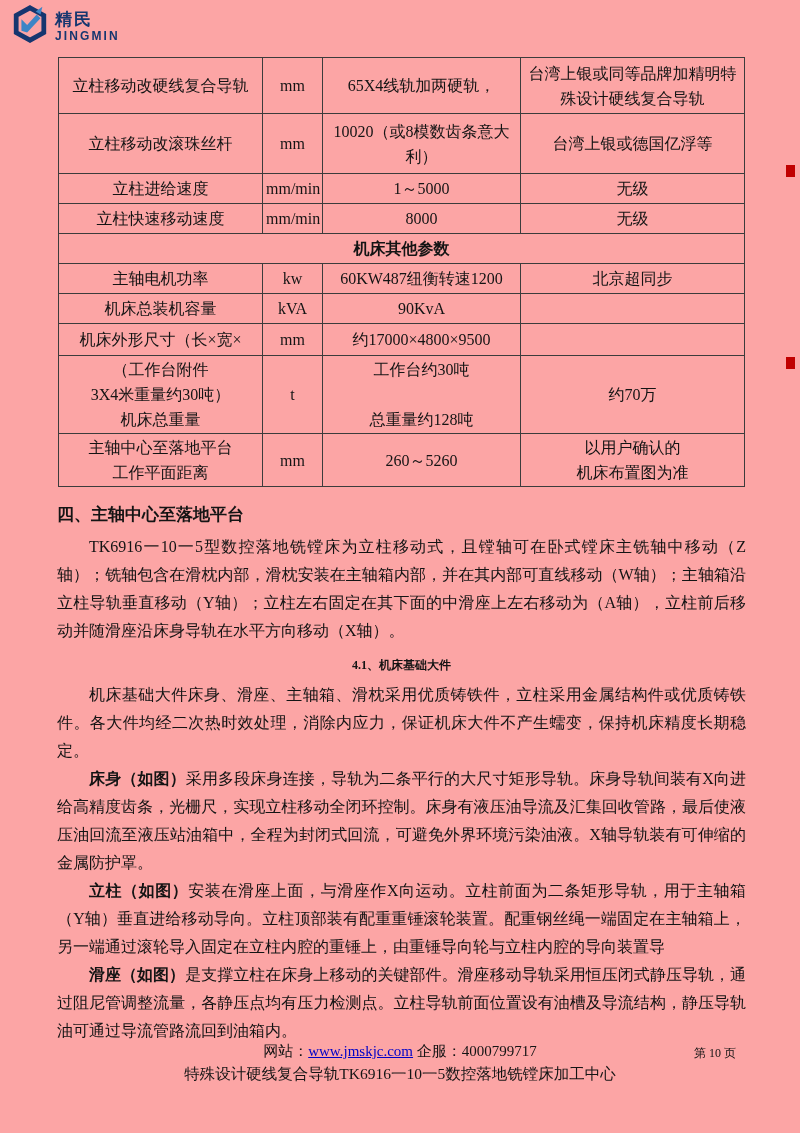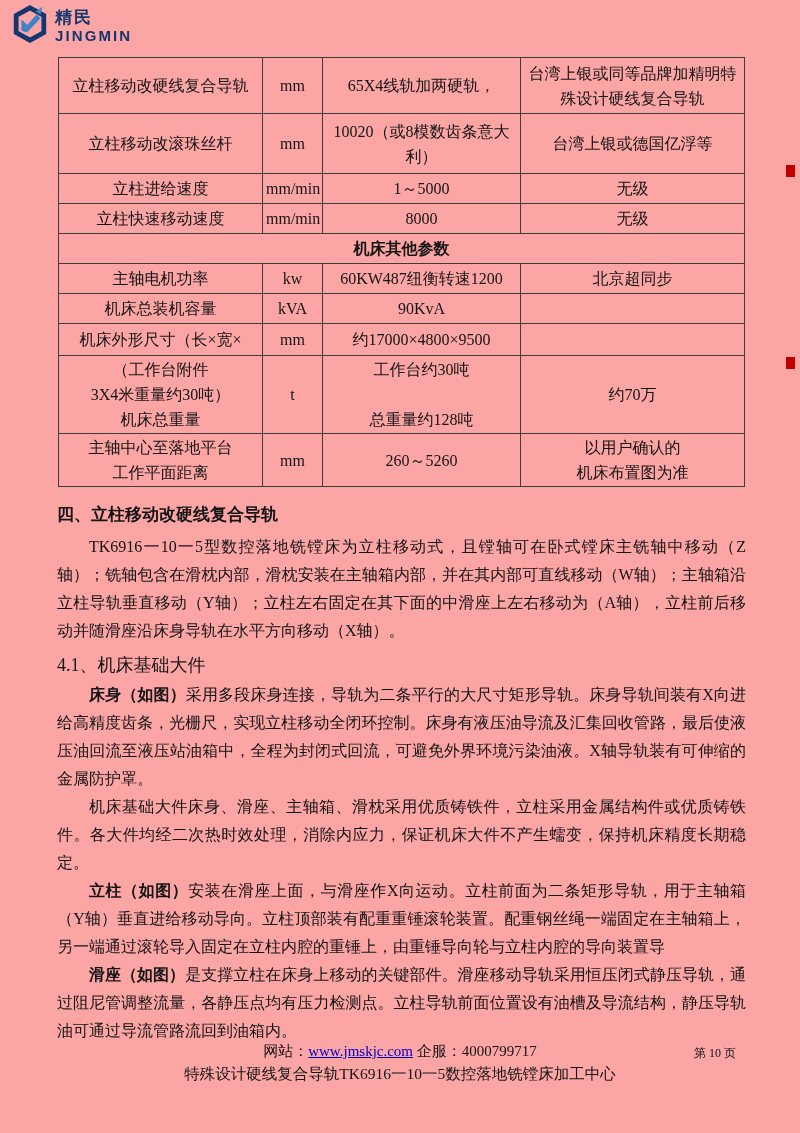--- a/index.html
+++ b/index.html
@@ -5,35 +5,35 @@
   html,body { margin:0; padding:0; background:#ffffff; }
   .page {
     position:relative; width:800px; height:1133px; background:#fca5a5;
     font-family:"Liberation Serif","DejaVu Serif",serif; color:#141414;
     overflow:hidden;
   }
   
   .logo { position:absolute; top:4px; left:10px; display:flex; align-items:center; gap:5px; }
   .logo-text { display:flex; flex-direction:column; line-height:1; }
   .logo-cn { font-size:17px; font-weight:bold; color:#16366f; letter-spacing:2px; font-family:"Liberation Sans",sans-serif; }
-  .logo-en { font-size:15px; font-weight:bold; color:#16366f; letter-spacing:2.1px; margin-top:2px; font-family:"Liberation Sans",sans-serif; }
+  .logo-en { font-size:12px; font-weight:bold; color:#16366f; letter-spacing:2.1px; margin-top:2px; font-family:"Liberation Sans",sans-serif; }
   
   table.spec { position:absolute; top:57px; left:58px; width:686px; border-collapse:collapse; table-layout:fixed; }
   table.spec td {
     border:1px solid #3c3c3c; text-align:center; vertical-align:middle;
     font-size:16px; line-height:25px; padding:1px 3px; white-space:pre-line;
     overflow:hidden;
   }
   tr.r56{height:56px} tr.r60{height:60px} tr.r30{height:30px}
   tr.r32{height:32px} tr.r74{height:74px} tr.r48{height:48px}
   td.sect { font-weight:bold; }
   
   .content { position:absolute; left:57px; top:477px; width:689px; font-size:16px; line-height:28px; text-align:justify; }
   .content h3 { font-size:17px; font-weight:bold; margin:24px 0 4px; text-align:left; }
-  .content h4 { font-size:18px; font-weight:normal; margin:6px 0 2px; text-align:left; }
+  .content h4 { font-size:12px; font-weight:bold; margin:6px 0 2px; text-align:center; }
   .content p { margin:0; text-indent:32px; }
   .content p b { font-weight:bold; }
   
   .footer-line1 { position:absolute; top:1042px; left:0; width:100%; text-align:center; font-size:15px; }
   .footer-line1 a { color:#0000c8; }
   .pagenum { position:absolute; top:1045px; right:64px; font-size:12px; }
   .footer-line2 { position:absolute; top:1064px; left:0; width:100%; text-align:center; font-size:15.5px; }
   
   .mark { position:absolute; left:786px; width:9px; height:12px; background:#c00000; }
   .mark-1 { top:165px; } .mark-2 { top:357px; }
@@ -125,25 +125,25 @@
 工作平面距离</td>
         <td>mm</td>
         <td>260～5260</td>
         <td>以用户确认的
 机床布置图为准</td>
       </tr>
     </tbody>
   </table>
 
   <div class="content">
-    <h3>四、立柱移动改硬线复合导轨</h3>
+    <h3>四、主轴中心至落地平台</h3>
     <p>TK6916一10一5型数控落地铣镗床为立柱移动式，且镗轴可在卧式镗床主铣轴中移动（Z轴）；铣轴包含在滑枕内部，滑枕安装在主轴箱内部，并在其内部可直线移动（W轴）；主轴箱沿立柱导轨垂直移动（Y轴）；立柱左右固定在其下面的中滑座上左右移动为（A轴），立柱前后移动并随滑座沿床身导轨在水平方向移动（X轴）。</p>
     <h4>4.1、机床基础大件</h4>
+    <p>机床基础大件床身、滑座、主轴箱、滑枕采用优质铸铁件，立柱采用金属结构件或优质铸铁件。各大件均经二次热时效处理，消除内应力，保证机床大件不产生蠕变，保持机床精度长期稳定。</p>
     <p><b>床身（如图）</b><span>采用多段床身连接，导轨为二条平行的大尺寸矩形导轨。床身导轨间装有X向进给高精度齿条，光栅尺，实现立柱移动全闭环控制。床身有液压油导流及汇集回收管路，最后使液压油回流至液压站油箱中，全程为封闭式回流，可避免外界环境污染油液。X轴导轨装有可伸缩的金属防护罩。</span></p>
-    <p>机床基础大件床身、滑座、主轴箱、滑枕采用优质铸铁件，立柱采用金属结构件或优质铸铁件。各大件均经二次热时效处理，消除内应力，保证机床大件不产生蠕变，保持机床精度长期稳定。</p>
     <p><b>立柱（如图）</b><span>安装在滑座上面，与滑座作X向运动。立柱前面为二条矩形导轨，用于主轴箱（Y轴）垂直进给移动导向。立柱顶部装有配重重锤滚轮装置。配重钢丝绳一端固定在主轴箱上，另一端通过滚轮导入固定在立柱内腔的重锤上，由重锤导向轮与立柱内腔的导向装置导</span></p>
     <p><b>滑座（如图）</b><span>是支撑立柱在床身上移动的关键部件。滑座移动导轨采用恒压闭式静压导轨，通过阻尼管调整流量，各静压点均有压力检测点。立柱导轨前面位置设有油槽及导流结构，静压导轨油可通过导流管路流回到油箱内。</span></p>
   </div>
 
   <div class="footer-line1">
     <span>网站：</span><a href="#" class="site">www.jmskjc.com</a><span> 企服：4000799717</span>
   </div>
   <div class="pagenum">第 10 页</div>
   <div class="footer-line2">特殊设计硬线复合导轨TK6916一10一5数控落地铣镗床加工中心</div>
 

